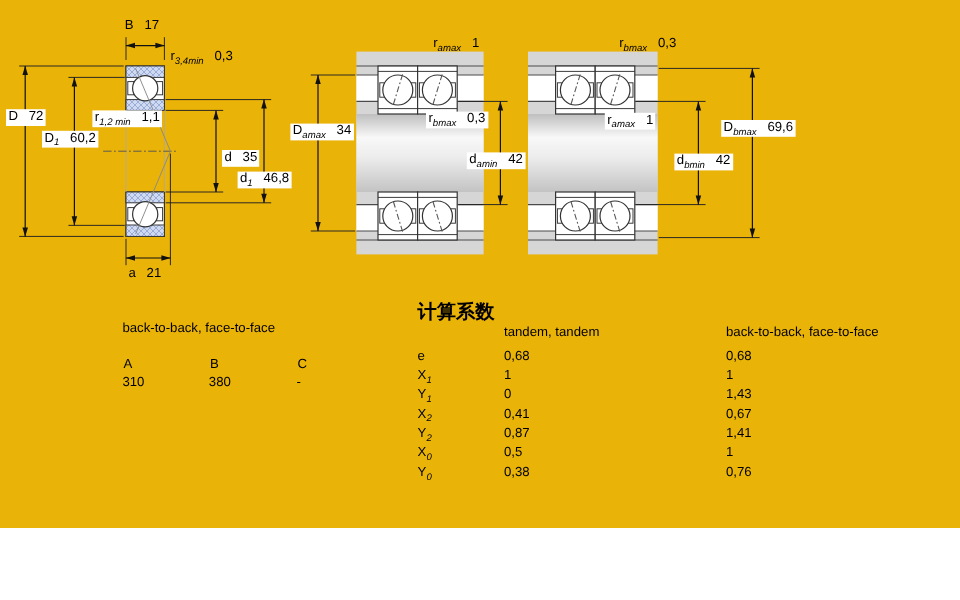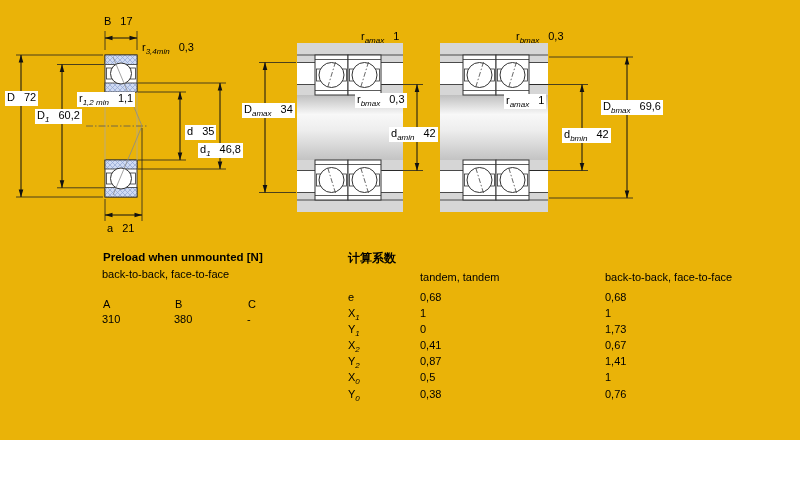--- a/index.html
+++ b/index.html
@@ -194,46 +194,45 @@
     <span>r</span><sub>amax</sub><span class="val">1</span>
   </div>
   <div class="lbl bg" style="left:601px;top:100px">
     <span>D</span><sub>bmax</sub><span class="val">69,6</span>
   </div>
   <div class="lbl bg" style="left:562px;top:128px">
     <span>d</span><sub>bmin</sub><span class="val">42</span>
   </div>
 
   <div class="tbl" style="left:103px;top:251px;width:250px;height:80px">
-    <div class="cell title" style="left:0;top:0">Preload when unmounted [N]</div>
     <div class="cell" style="left:-1px;top:17px">back-to-back, face-to-face</div>
     <div class="cell" style="left:0;top:47px">A</div>
     <div class="cell" style="left:72px;top:47px">B</div>
     <div class="cell" style="left:145px;top:47px">C</div>
     <div class="cell" style="left:-1px;top:62px">310</div>
     <div class="cell" style="left:71px;top:62px">380</div>
     <div class="cell" style="left:144px;top:62px">-</div>
   </div>
 
   <div class="tbl" style="left:348px;top:250px;width:430px;height:160px">
-    <div class="cell title" style="left:0;top:0;font-size:12px">计算系数</div>
+    <div class="cell title" style="left:0;top:0;font-size:16px">计算系数</div>
     <div class="cell" style="left:72px;top:21px">tandem, tandem</div>
     <div class="cell" style="left:257px;top:21px">back-to-back, face-to-face</div>
 
     <div class="cell" style="left:0;top:41px"><span>e</span><sub></sub></div>
     <div class="cell" style="left:72px;top:41px">0,68</div>
     <div class="cell" style="left:257px;top:41px">0,68</div>
 
     <div class="cell" style="left:0;top:57px"><span>X</span><sub>1</sub></div>
     <div class="cell" style="left:72px;top:57px">1</div>
     <div class="cell" style="left:257px;top:57px">1</div>
 
     <div class="cell" style="left:0;top:73px"><span>Y</span><sub>1</sub></div>
     <div class="cell" style="left:72px;top:73px">0</div>
-    <div class="cell" style="left:257px;top:73px">1,73</div>
+    <div class="cell" style="left:257px;top:73px">1,43</div>
 
     <div class="cell" style="left:0;top:89px"><span>X</span><sub>2</sub></div>
     <div class="cell" style="left:72px;top:89px">0,41</div>
     <div class="cell" style="left:257px;top:89px">0,67</div>
 
     <div class="cell" style="left:0;top:105px"><span>Y</span><sub>2</sub></div>
     <div class="cell" style="left:72px;top:105px">0,87</div>
     <div class="cell" style="left:257px;top:105px">1,41</div>
 
     <div class="cell" style="left:0;top:121px"><span>X</span><sub>0</sub></div>

